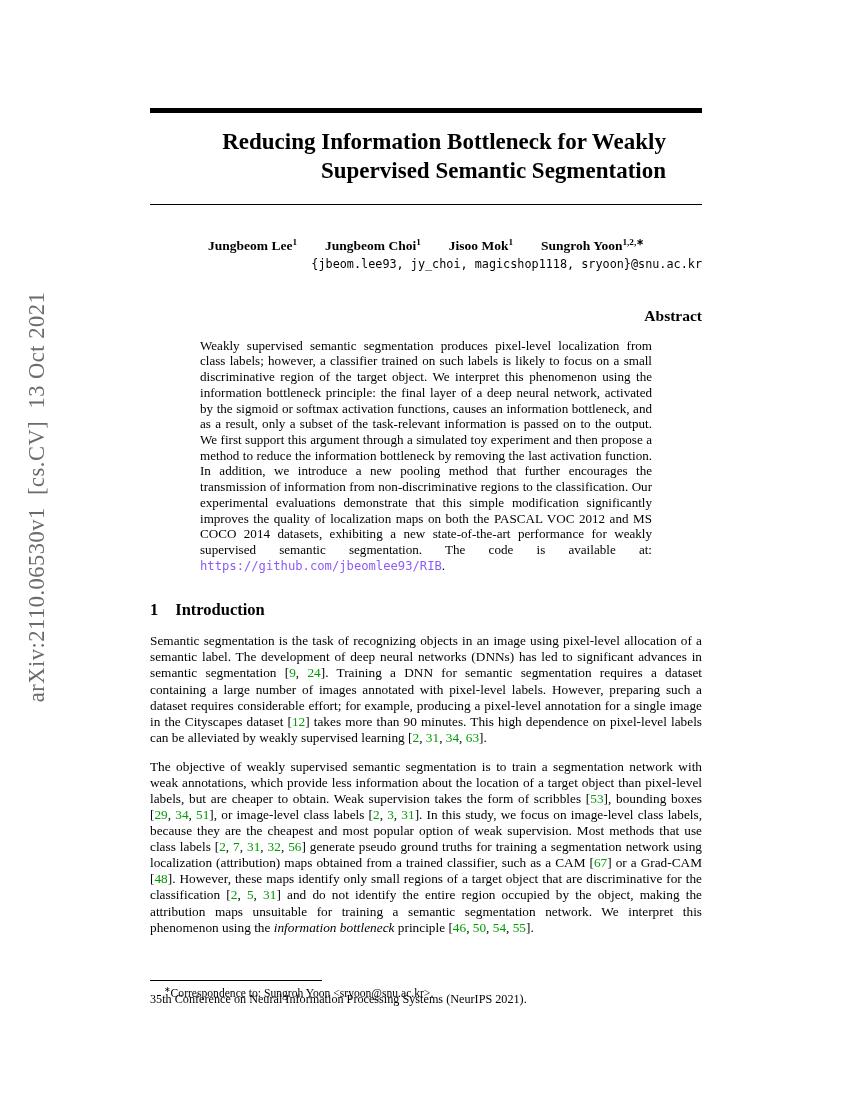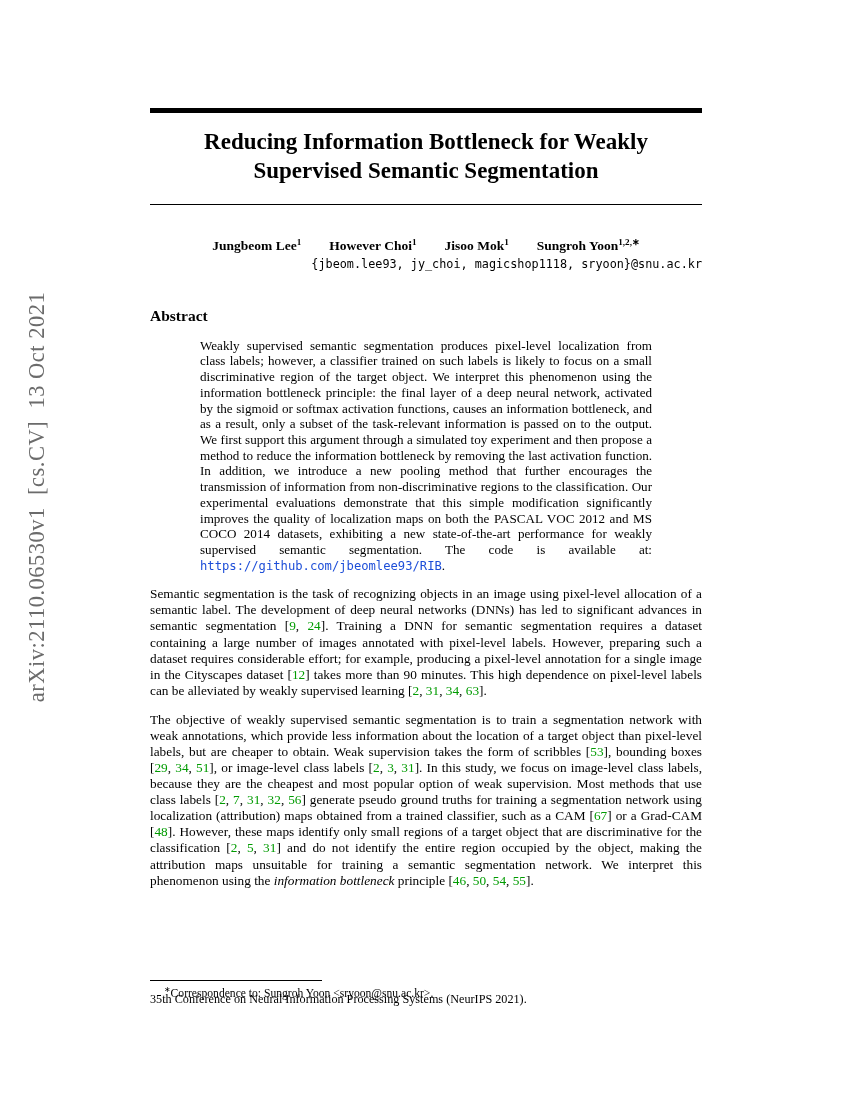--- a/index.html
+++ b/index.html
@@ -28,21 +28,21 @@
     left: 150px; top: 108px;
     width: 552px;
   }
 
   .rule-thick { height: 5px; background: #000; }
   .rule-thin  { height: 1.4px; background: #000; margin-top: 18px; }
 
   h1.title {
     margin: 14px auto 0 auto;
     max-width: 480px;
-    text-align: center;
+    text-align: right;
     font-size: 23px;
     line-height: 1.28;
     font-weight: bold;
   }
 
   .authors {
     margin-top: 30px;
     text-align: center;
     font-size: 13.5px;
   }
@@ -53,21 +53,21 @@
   .affil:first-of-type { margin-top: 7px; }
   .email {
     text-align: right;
     font-family: "DejaVu Sans Mono", monospace;
     font-size: 11.8px;
     margin-top: 3px;
   }
 
   .abstract-head {
     margin: 36px 0 0 0;
-    text-align: left;
+    text-align: right;
     font-size: 15.5px;
     font-weight: bold;
   }
   .abstract-body {
     margin: 13px auto 0 auto;
     width: 452px;
     font-size: 13.1px;
     line-height: 1.2;
     text-align: justify;
   }
@@ -81,21 +81,21 @@
 
   .body-par {
     margin: 13px 0 0 0;
     font-size: 13.3px;
     line-height: 1.21;
     text-align: justify;
   }
 
   .seg-cite { color: #009b00; }
   .seg-link {
-    color: #1d4ed8;
+    color: #8b5cf6;
     font-family: "DejaVu Sans Mono", monospace;
     font-size: 0.93em;
   }
   .seg-i { font-style: italic; font-family: Liberation Serif, serif; }
 
   .footnote-block { position: absolute; left: 150px; top: 980px; width: 552px; }
   .footnote-rule { width: 172px; height: 1px; background: #000; }
   .footnote { margin: 4px 0 0 0; font-size: 11.6px; text-indent: 14px; }
 
   .footer {
@@ -113,29 +113,32 @@
 
   <div class="content">
 
     <div class="rule-thick"></div>
 
     <h1 class="title">Reducing Information Bottleneck for Weakly Supervised Semantic Segmentation</h1>
 
     <div class="rule-thin"></div>
 
     <div class="authors">
-      <span class="author"><span>Jungbeom Lee</span><sup>1</sup></span><span class="author"><span>However Choi</span><sup>1</sup></span><span class="author"><span>Jisoo Mok</span><sup>1</sup></span><span class="author"><span>Sungroh Yoon</span><sup>1,2,∗</sup></span>
+      <span class="author"><span>Jungbeom Lee</span><sup>1</sup></span><span class="author"><span>Jungbeom Choi</span><sup>1</sup></span><span class="author"><span>Jisoo Mok</span><sup>1</sup></span><span class="author"><span>Sungroh Yoon</span><sup>1,2,∗</sup></span>
     </div>
 
     <div class="email">{jbeom.lee93, jy_choi, magicshop1118, sryoon}@snu.ac.kr</div>
 
     <h2 class="abstract-head">Abstract</h2>
 
     <p class="abstract-body"><span>Weakly supervised semantic segmentation produces pixel-level localization from class labels; however, a classifier trained on such labels is likely to focus on a small discriminative region of the target object. We interpret this phenomenon using the information bottleneck principle: the final layer of a deep neural network, activated by the sigmoid or softmax activation functions, causes an information bottleneck, and as a result, only a subset of the task-relevant information is passed on to the output. We first support this argument through a simulated toy experiment and then propose a method to reduce the information bottleneck by removing the last activation function. In addition, we introduce a new pooling method that further encourages the transmission of information from non-discriminative regions to the classification. Our experimental evaluations demonstrate that this simple modification significantly improves the quality of localization maps on both the PASCAL VOC 2012 and MS COCO 2014 datasets, exhibiting a new state-of-the-art performance for weakly supervised semantic segmentation. The code is available at: </span><span class="seg-link">https://github.com/jbeomlee93/RIB</span><span>.</span></p>
 
+    <h3 class="section-head">
+      <span class="sec-num">1</span><span class="sec-title">Introduction</span>
+    </h3>
 
     <p class="body-par"><span>Semantic segmentation is the task of recognizing objects in an image using pixel-level allocation of a semantic label. The development of deep neural networks (DNNs) has led to significant advances in semantic segmentation [</span><span class="seg-cite">9</span><span>, </span><span class="seg-cite">24</span><span>]. Training a DNN for semantic segmentation requires a dataset containing a large number of images annotated with pixel-level labels. However, preparing such a dataset requires considerable effort; for example, producing a pixel-level annotation for a single image in the Cityscapes dataset [</span><span class="seg-cite">12</span><span>] takes more than 90 minutes. This high dependence on pixel-level labels can be alleviated by weakly supervised learning [</span><span class="seg-cite">2</span><span>, </span><span class="seg-cite">31</span><span>, </span><span class="seg-cite">34</span><span>, </span><span class="seg-cite">63</span><span>].</span></p>
 
     <p class="body-par"><span>The objective of weakly supervised semantic segmentation is to train a segmentation network with weak annotations, which provide less information about the location of a target object than pixel-level labels, but are cheaper to obtain. Weak supervision takes the form of scribbles [</span><span class="seg-cite">53</span><span>], bounding boxes [</span><span class="seg-cite">29</span><span>, </span><span class="seg-cite">34</span><span>, </span><span class="seg-cite">51</span><span>], or image-level class labels [</span><span class="seg-cite">2</span><span>, </span><span class="seg-cite">3</span><span>, </span><span class="seg-cite">31</span><span>]. In this study, we focus on image-level class labels, because they are the cheapest and most popular option of weak supervision. Most methods that use class labels [</span><span class="seg-cite">2</span><span>, </span><span class="seg-cite">7</span><span>, </span><span class="seg-cite">31</span><span>, </span><span class="seg-cite">32</span><span>, </span><span class="seg-cite">56</span><span>] generate pseudo ground truths for training a segmentation network using localization (attribution) maps obtained from a trained classifier, such as a CAM [</span><span class="seg-cite">67</span><span>] or a Grad-CAM [</span><span class="seg-cite">48</span><span>]. However, these maps identify only small regions of a target object that are discriminative for the classification [</span><span class="seg-cite">2</span><span>, </span><span class="seg-cite">5</span><span>, </span><span class="seg-cite">31</span><span>] and do not identify the entire region occupied by the object, making the attribution maps unsuitable for training a semantic segmentation network. We interpret this phenomenon using the </span><span class="seg-i">information bottleneck</span><span> principle [</span><span class="seg-cite">46</span><span>, </span><span class="seg-cite">50</span><span>, </span><span class="seg-cite">54</span><span>, </span><span class="seg-cite">55</span><span>].</span></p>
 
   </div>
 
   <div class="footnote-block">
     <div class="footnote-rule"></div>
     <p class="footnote"><sup class="seg-sup">∗</sup><span>Correspondence to: Sungroh Yoon &lt;sryoon@snu.ac.kr&gt;.</span></p>

